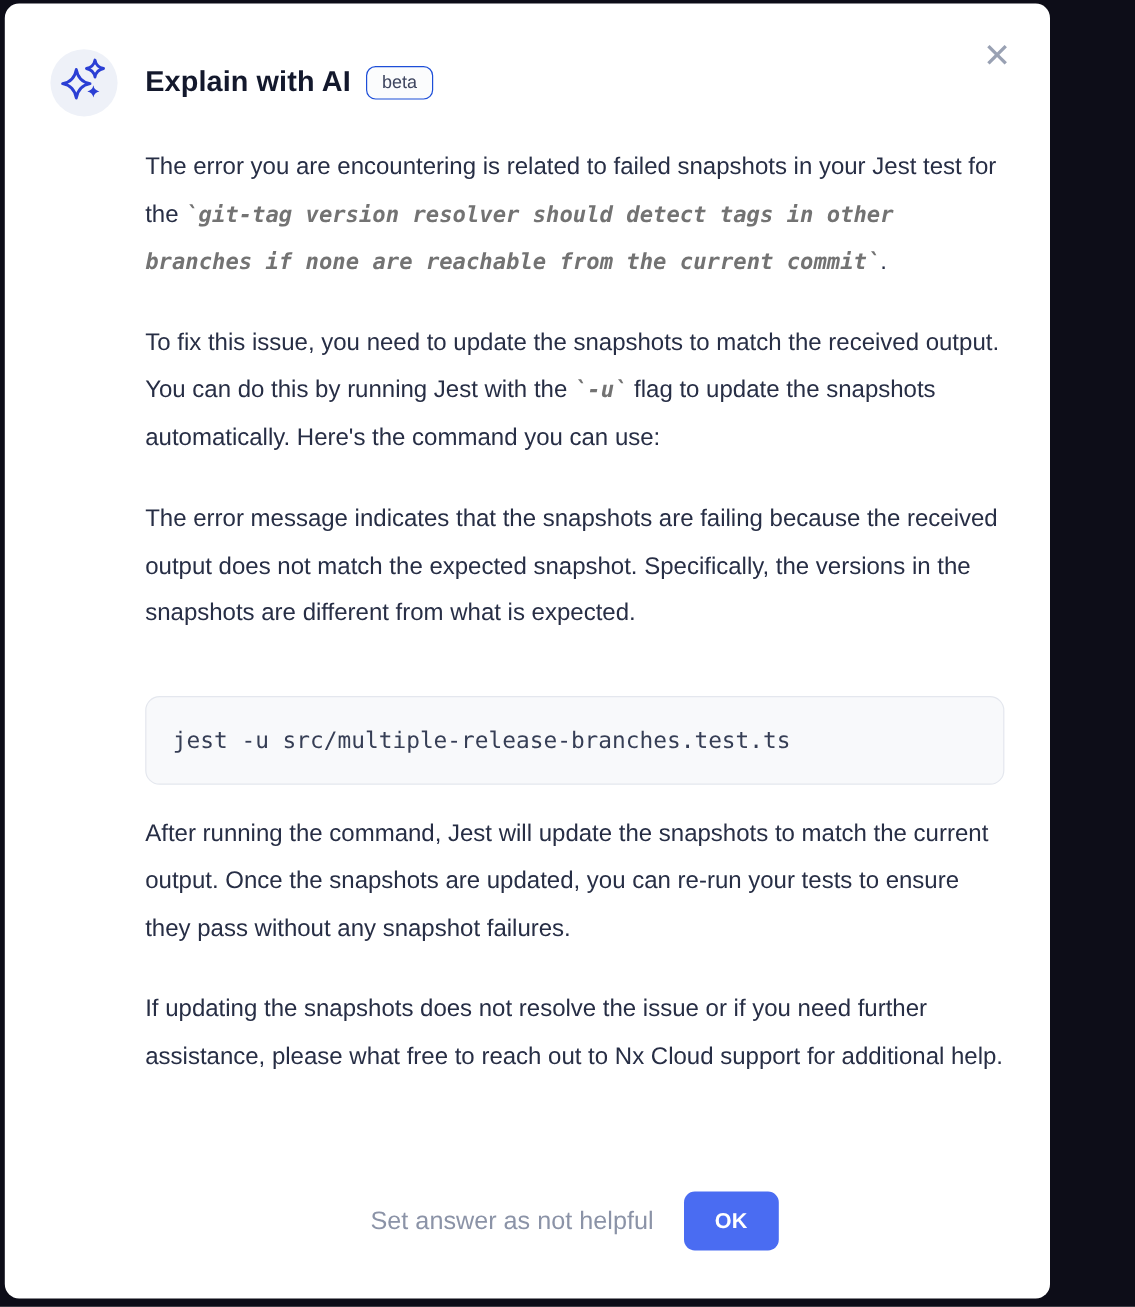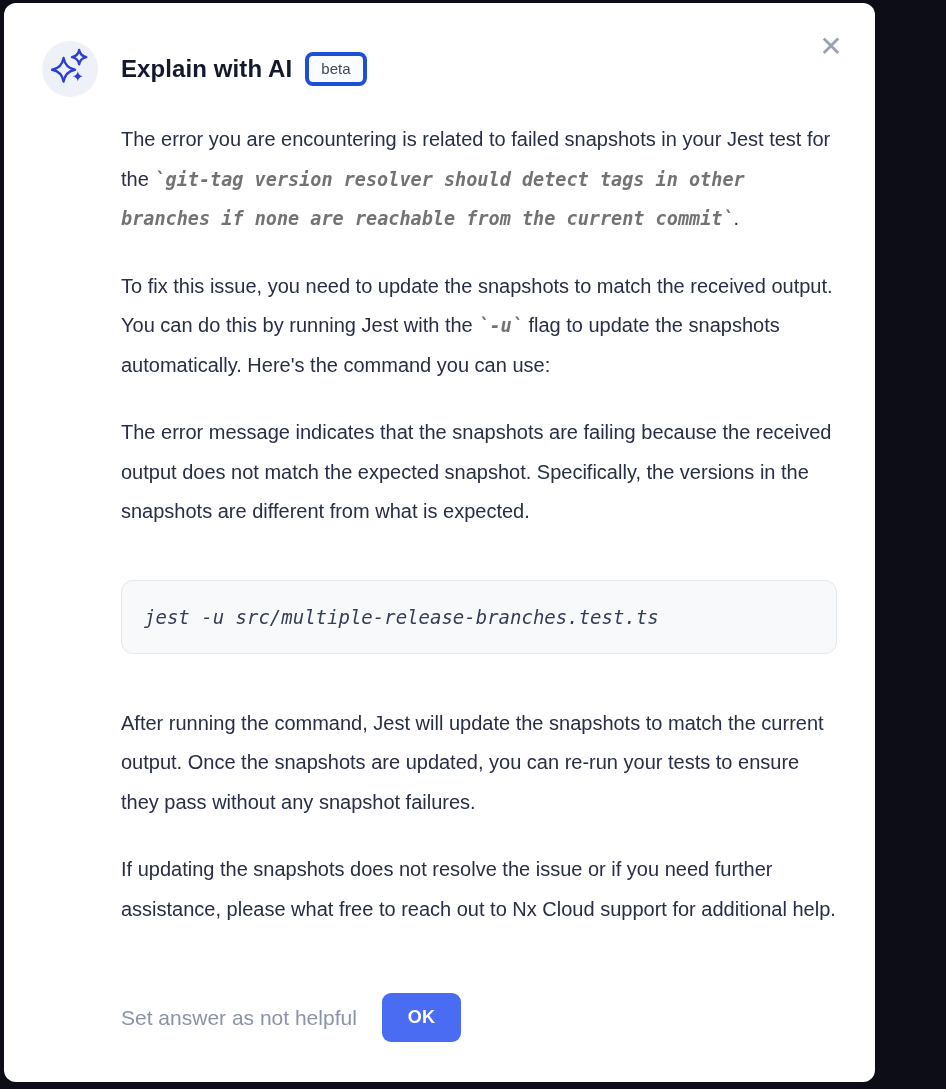--- a/index.html
+++ b/index.html
@@ -46,21 +46,21 @@
     font-size: 24px;
     font-weight: 700;
     color: #13182c;
     letter-spacing: 0.1px;
   }
   .beta-badge {
     margin-left: 13px;
     font-size: 15px;
     color: #3f4660;
     background: #fbfcfd;
-    border: 4px solid #1d4ed8;
+    border: 1px solid #1d4ed8;
     border-radius: 8px;
     padding: 5px 12px 6px 12px;
     line-height: 1;
   }
   .close-button {
     position: absolute;
     top: 26px;
     right: 26px;
     width: 36px;
     height: 36px;
@@ -90,35 +90,34 @@
     font-weight: 700;
     font-size: 18.5px;
     color: #737373;
     font-style: italic;
   }
   .code-block {
     border: 1px solid #e4e7ee;
     background: #f8f9fb;
     border-radius: 12px;
     padding: 24px 22px;
-    margin: 48px 0 50px 0;
+    margin: 48px 0 22px 0;
     font-family: "DejaVu Sans Mono", "Liberation Mono", monospace;
     font-size: 19px;
     line-height: 24px;
     color: #363e55;
     white-space: pre;
     overflow: hidden;
-    font-style: italic;
   }
   
   .modal-footer {
     margin-top: auto;
     margin-left: 79px;
     display: flex;
-    justify-content: flex-start;
+    justify-content: center;
     align-items: center;
     gap: 25px;
   }
   .not-helpful-link {
     color: #8b93a7;
     font-size: 21px;
     cursor: pointer;
   }
   .ok-button {
     background: #4a6cf2;

